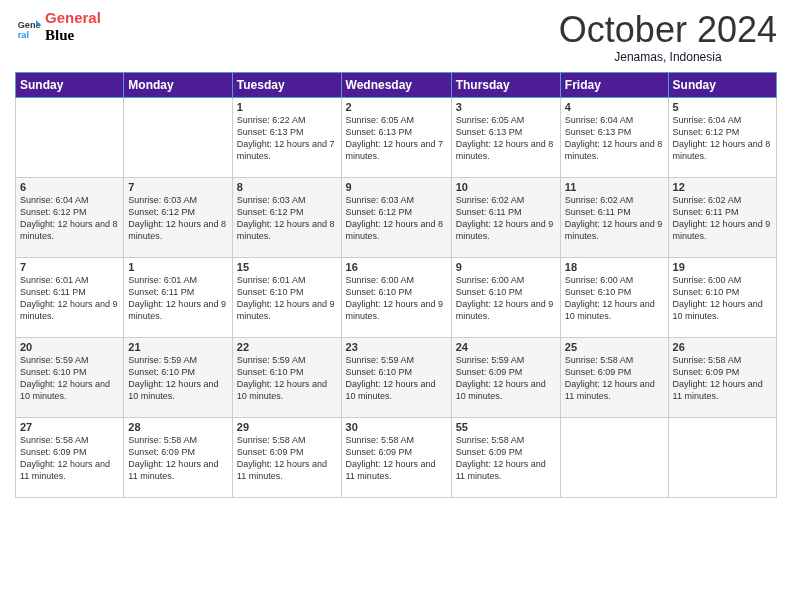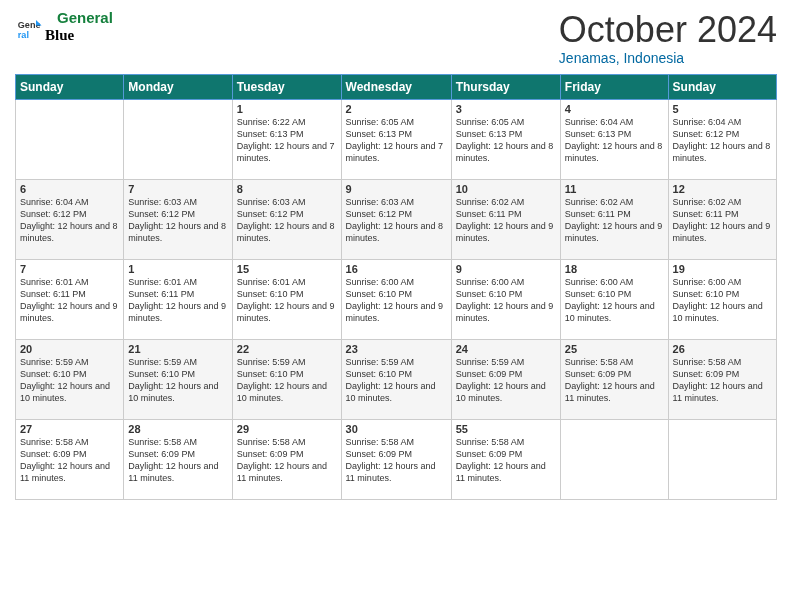--- a/index.html
+++ b/index.html
@@ -25,39 +25,39 @@
     .logo {
       display: flex;
       align-items: center;
     }
     .logo-icon {
       width: 28px;
       height: 28px;
       margin-right: 2px;
     }
     .title-block {
-      text-align: left;
+      text-align: center;
     }
     .month-title {
       font-size: 36px;
       font-weight: normal;
       color: #333;
       line-height: 1.1;
     }
     .subtitle {
-      font-size: 14px;
-      color: #0369a1;
+      font-size: 12px;
+      color: #0f172a;
     }
     .calendar {
       width: 100%;
       border-collapse: collapse;
       border: 1px solid #ccc;
     }
     .calendar th {
-      background-color: #0f766e;
+      background-color: #4c1d95;
       color: #fff;
       font-size: 12px;
       font-weight: bold;
       padding: 5px 4px;
       text-align: left;
       border: 1px solid #5599d8;
     }
     .calendar td {
       vertical-align: top;
       border: 1px solid #ccc;
@@ -92,21 +92,21 @@
 <div class="page">
   <div class="header">
     <div class="logo">
       <svg class="logo-icon" viewBox="0 0 40 40">
         <rect x="2" y="2" width="36" height="36" rx="4" fill="#fff"></rect>
         <text x="4" y="22" font-size="13" font-weight="bold" fill="#333" font-family="Arial">Gene</text>
         <text x="4" y="35" font-size="13" font-weight="bold" fill="#2196F3" font-family="Arial">ral</text>
         <polygon points="30,10 38,18 30,18" fill="#2196F3"></polygon>
       </svg>
       <div>
-        <div style="font-size:15px;font-weight:bold;color:#15803d;line-height:1.1;margin-left:12px;">General</div>
+        <div style="font-size:15px;font-weight:bold;color:#ef4444;line-height:1.1;">General</div>
         <div style="font-size:15px;font-weight:bold;color:#000000;line-height:1.1;font-family:Liberation Serif, serif;">Blue</div>
       </div>
     </div>
     <div class="title-block">
       <div class="month-title">October 2024</div>
       <div class="subtitle">Jenamas, Indonesia</div>
     </div>
   </div>
 
   <table class="calendar">

